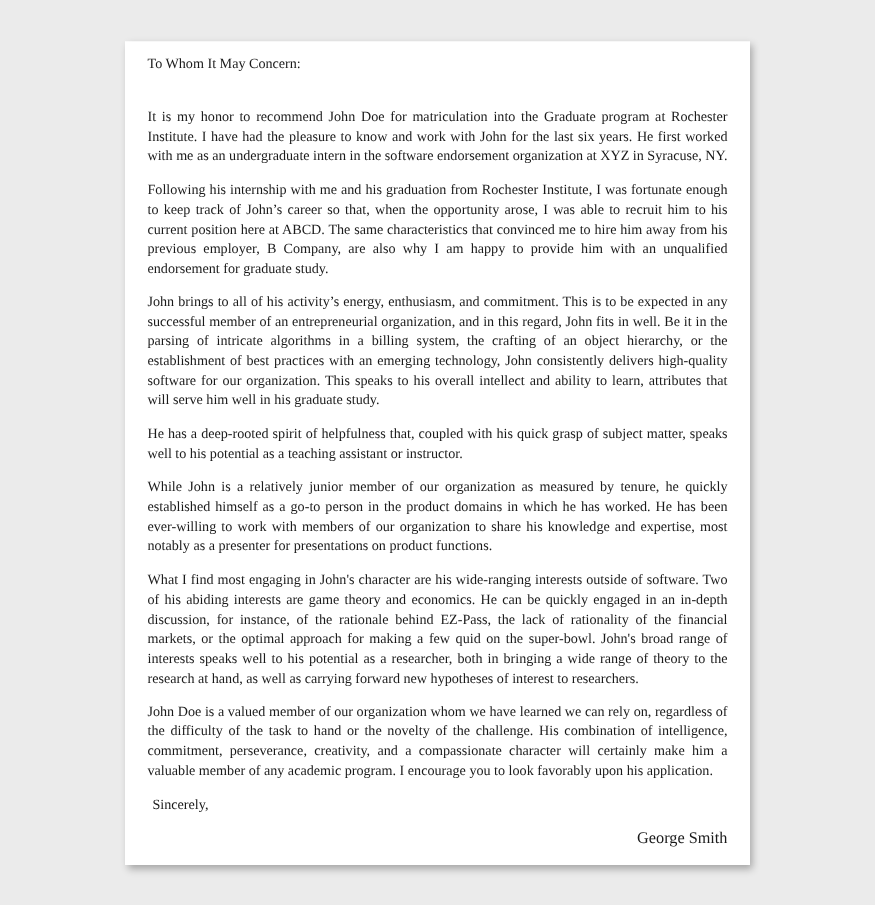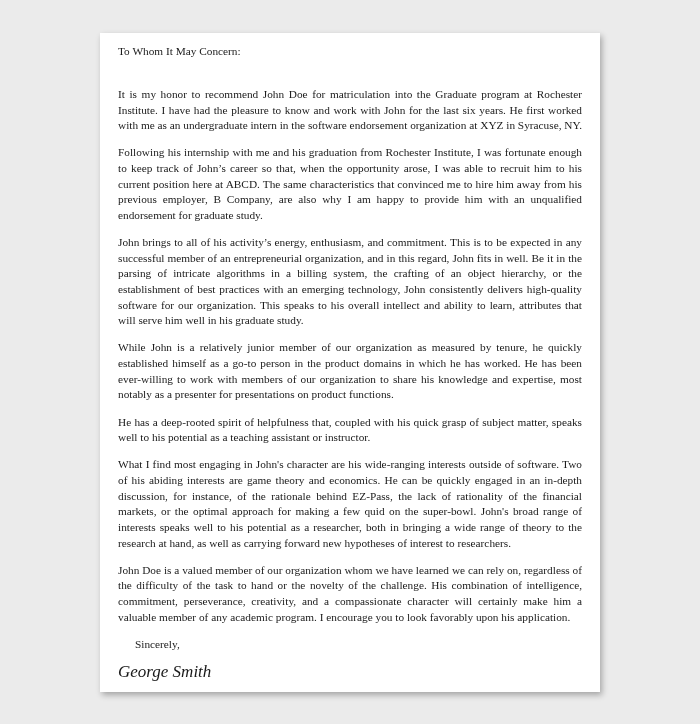--- a/index.html
+++ b/index.html
@@ -45,55 +45,54 @@
     line-height: 1.385;
     color: #1a1a1a;
     margin: 0 0 11.5px 0;
     text-align: justify;
     text-justify: inter-word;
   }
   .closing {
     font-size: 11.3px;
     line-height: 1.33;
     color: #1a1a1a;
-    margin: 0 0 9px 17px;
+    margin: 0 0 9px 4px;
     text-align: left;
   }
   .signature-block {
     margin: 0;
     padding: 0;
     list-style: none;
   }
   .signature-line {
-    font-size: 17px;
+    font-size: 13px;
     line-height: 1.33;
     color: #1a1a1a;
     margin: 0 0 9.5px 0;
-    text-align: left;
-    font-style: italic;
+    text-align: right;
   }
 </style>
 </head>
 <body>
 
 <div class="page-canvas">
   <div class="document-page">
     <div class="letter-body">
 
       <p class="salutation">To Whom It May Concern:</p>
 
       <p class="letter-paragraph">It is my honor to recommend John Doe for matriculation into the Graduate program at Rochester Institute. I have had the pleasure to know and work with John for the last six years. He first worked with me as an undergraduate intern in the software endorsement organization at XYZ in Syracuse, NY.</p>
 
       <p class="letter-paragraph">Following his internship with me and his graduation from Rochester Institute, I was fortunate enough to keep track of John’s career so that, when the opportunity arose, I was able to recruit him to his current position here at ABCD. The same characteristics that convinced me to hire him away from his previous employer, B Company, are also why I am happy to provide him with an unqualified endorsement for graduate study.</p>
 
       <p class="letter-paragraph">John brings to all of his activity’s energy, enthusiasm, and commitment. This is to be expected in any successful member of an entrepreneurial organization, and in this regard, John fits in well. Be it in the parsing of intricate algorithms in a billing system, the crafting of an object hierarchy, or the establishment of best practices with an emerging technology, John consistently delivers high-quality software for our organization. This speaks to his overall intellect and ability to learn, attributes that will serve him well in his graduate study.</p>
 
+      <p class="letter-paragraph">He has a deep-rooted spirit of helpfulness that, coupled with his quick grasp of subject matter, speaks well to his potential as a teaching assistant or instructor.</p>
+
       <p class="letter-paragraph">While John is a relatively junior member of our organization as measured by tenure, he quickly established himself as a go-to person in the product domains in which he has worked. He has been ever-willing to work with members of our organization to share his knowledge and expertise, most notably as a presenter for presentations on product functions.</p>
-
-      <p class="letter-paragraph">He has a deep-rooted spirit of helpfulness that, coupled with his quick grasp of subject matter, speaks well to his potential as a teaching assistant or instructor.</p>
 
       <p class="letter-paragraph">What I find most engaging in John's character are his wide-ranging interests outside of software. Two of his abiding interests are game theory and economics. He can be quickly engaged in an in-depth discussion, for instance, of the rationale behind EZ-Pass, the lack of rationality of the financial markets, or the optimal approach for making a few quid on the super-bowl. John's broad range of interests speaks well to his potential as a researcher, both in bringing a wide range of theory to the research at hand, as well as carrying forward new hypotheses of interest to researchers.</p>
 
       <p class="letter-paragraph">John Doe is a valued member of our organization whom we have learned we can rely on, regardless of the difficulty of the task to hand or the novelty of the challenge. His combination of intelligence, commitment, perseverance, creativity, and a compassionate character will certainly make him a valuable member of any academic program. I encourage you to look favorably upon his application.</p>
 
       <p class="closing">Sincerely,</p>
 
       <div class="signature-block">
         <p class="signature-line">George Smith</p>
 

